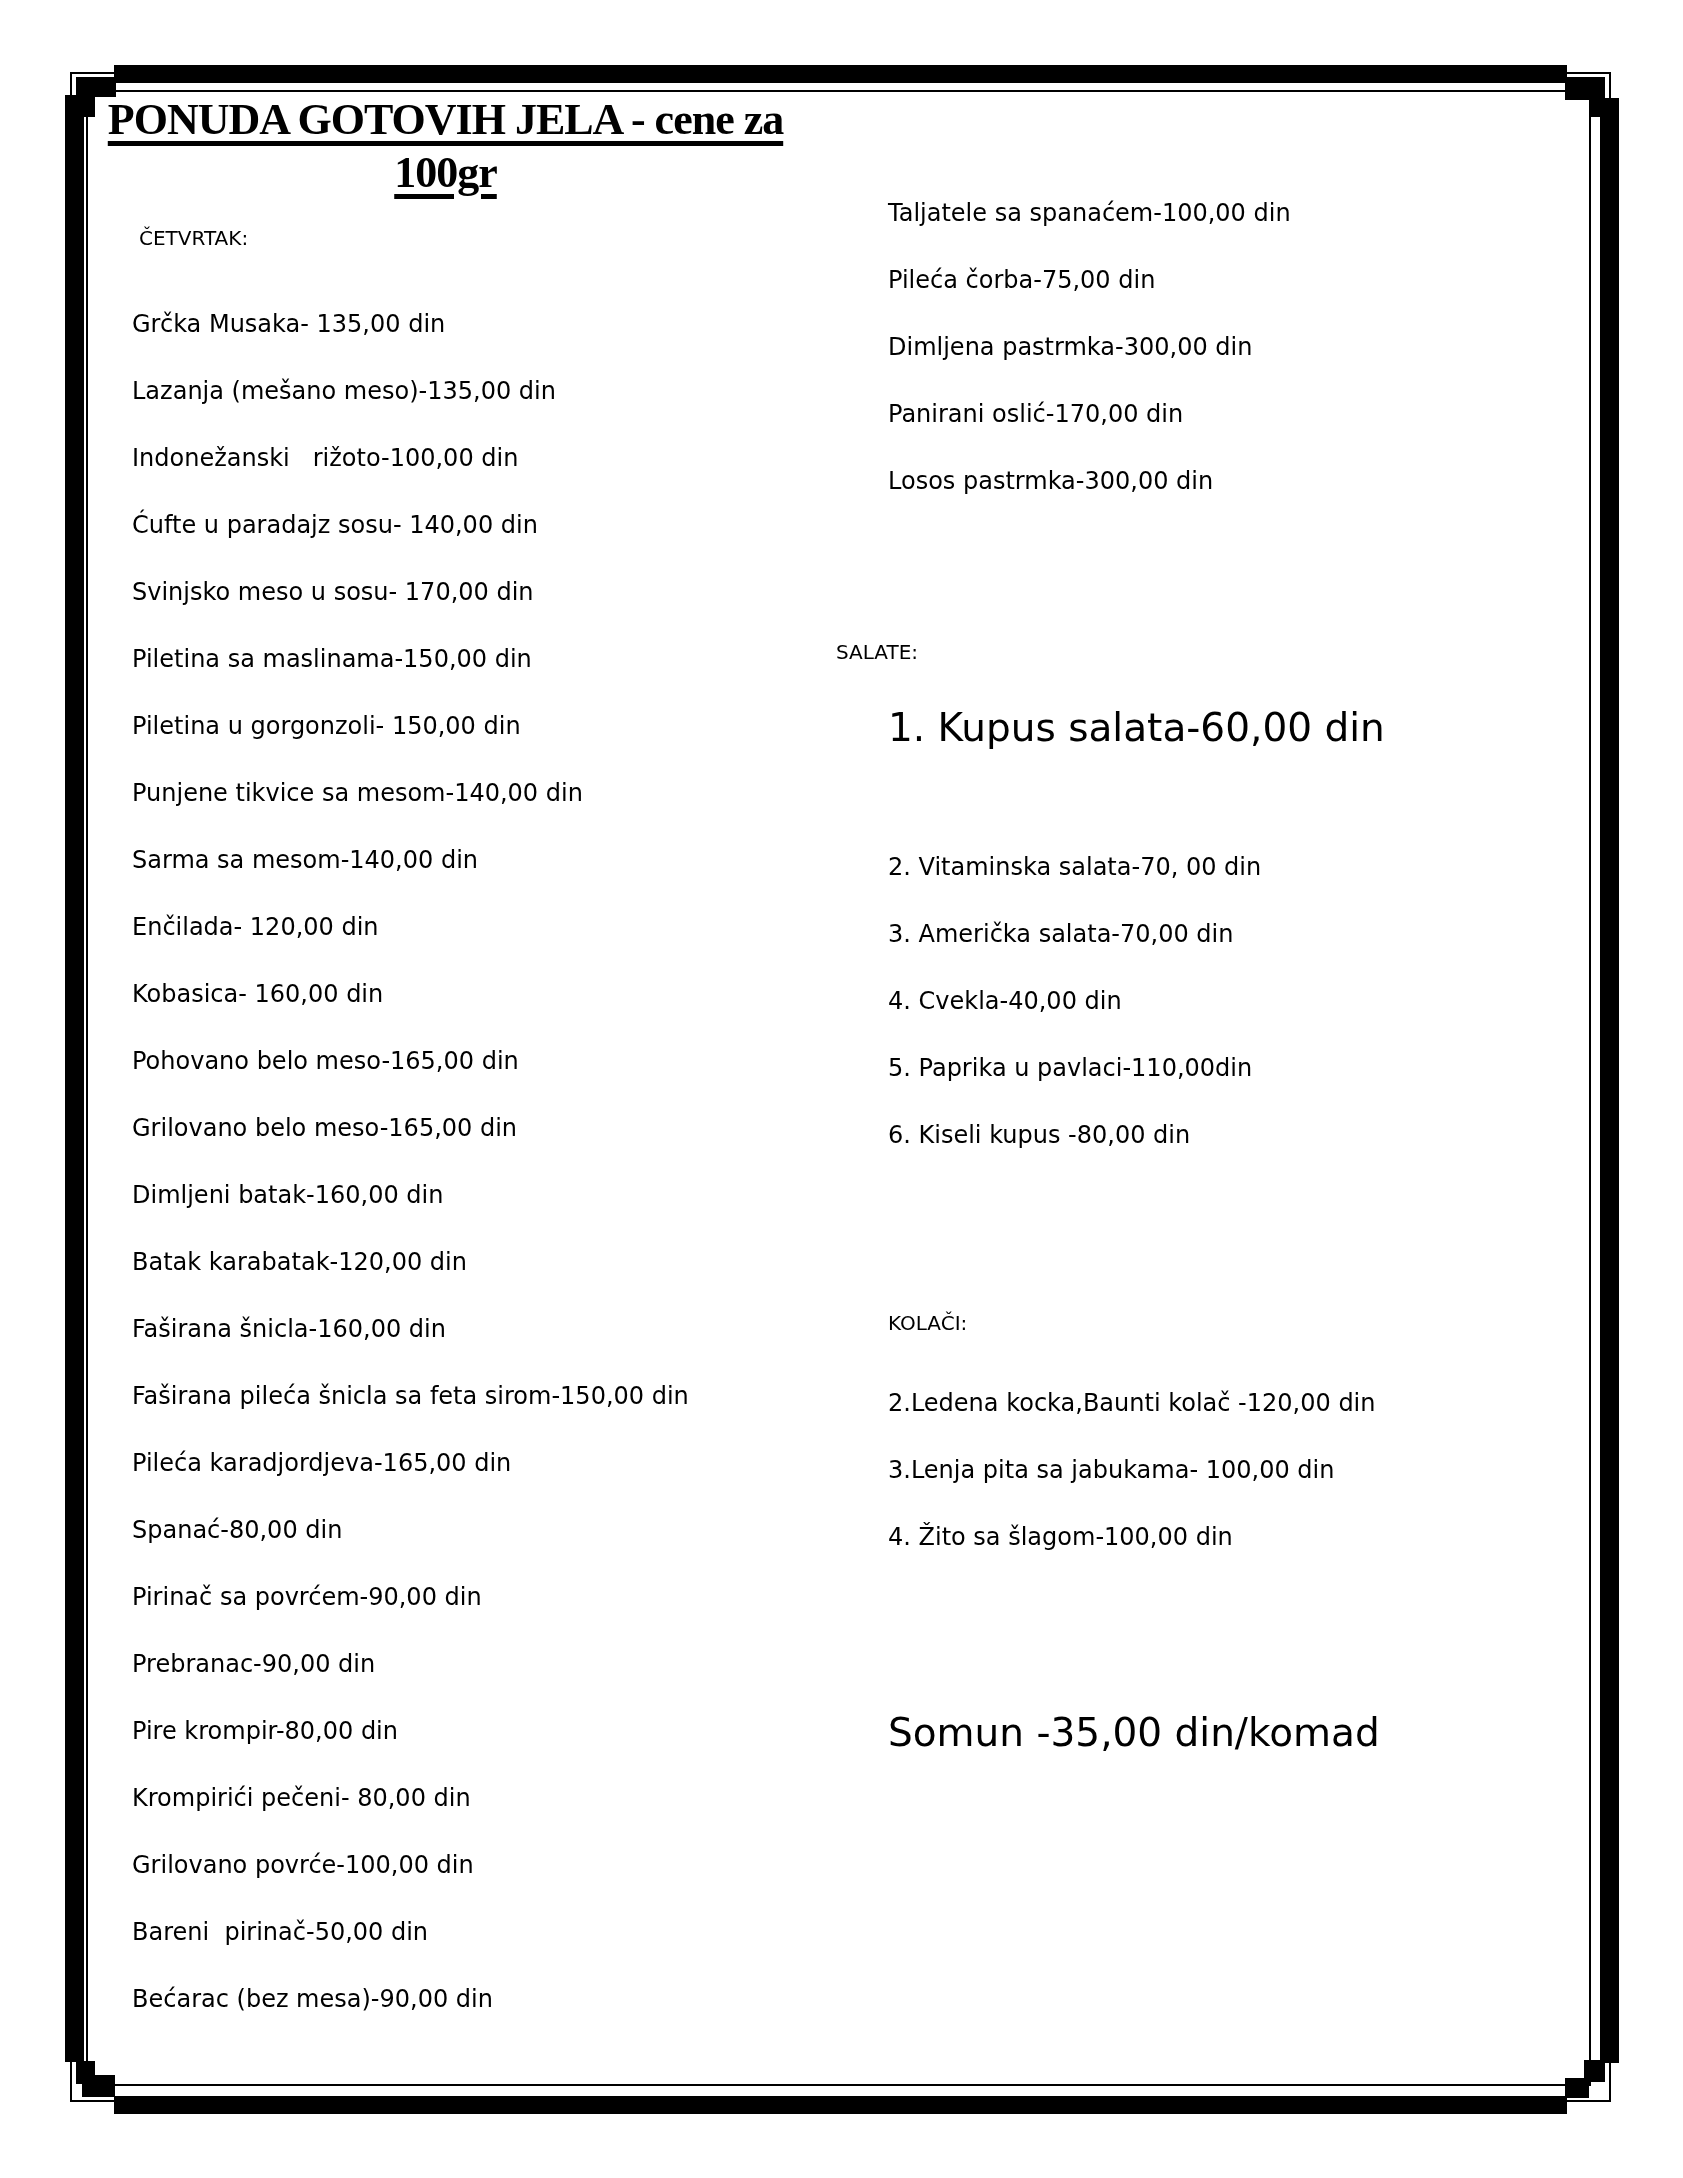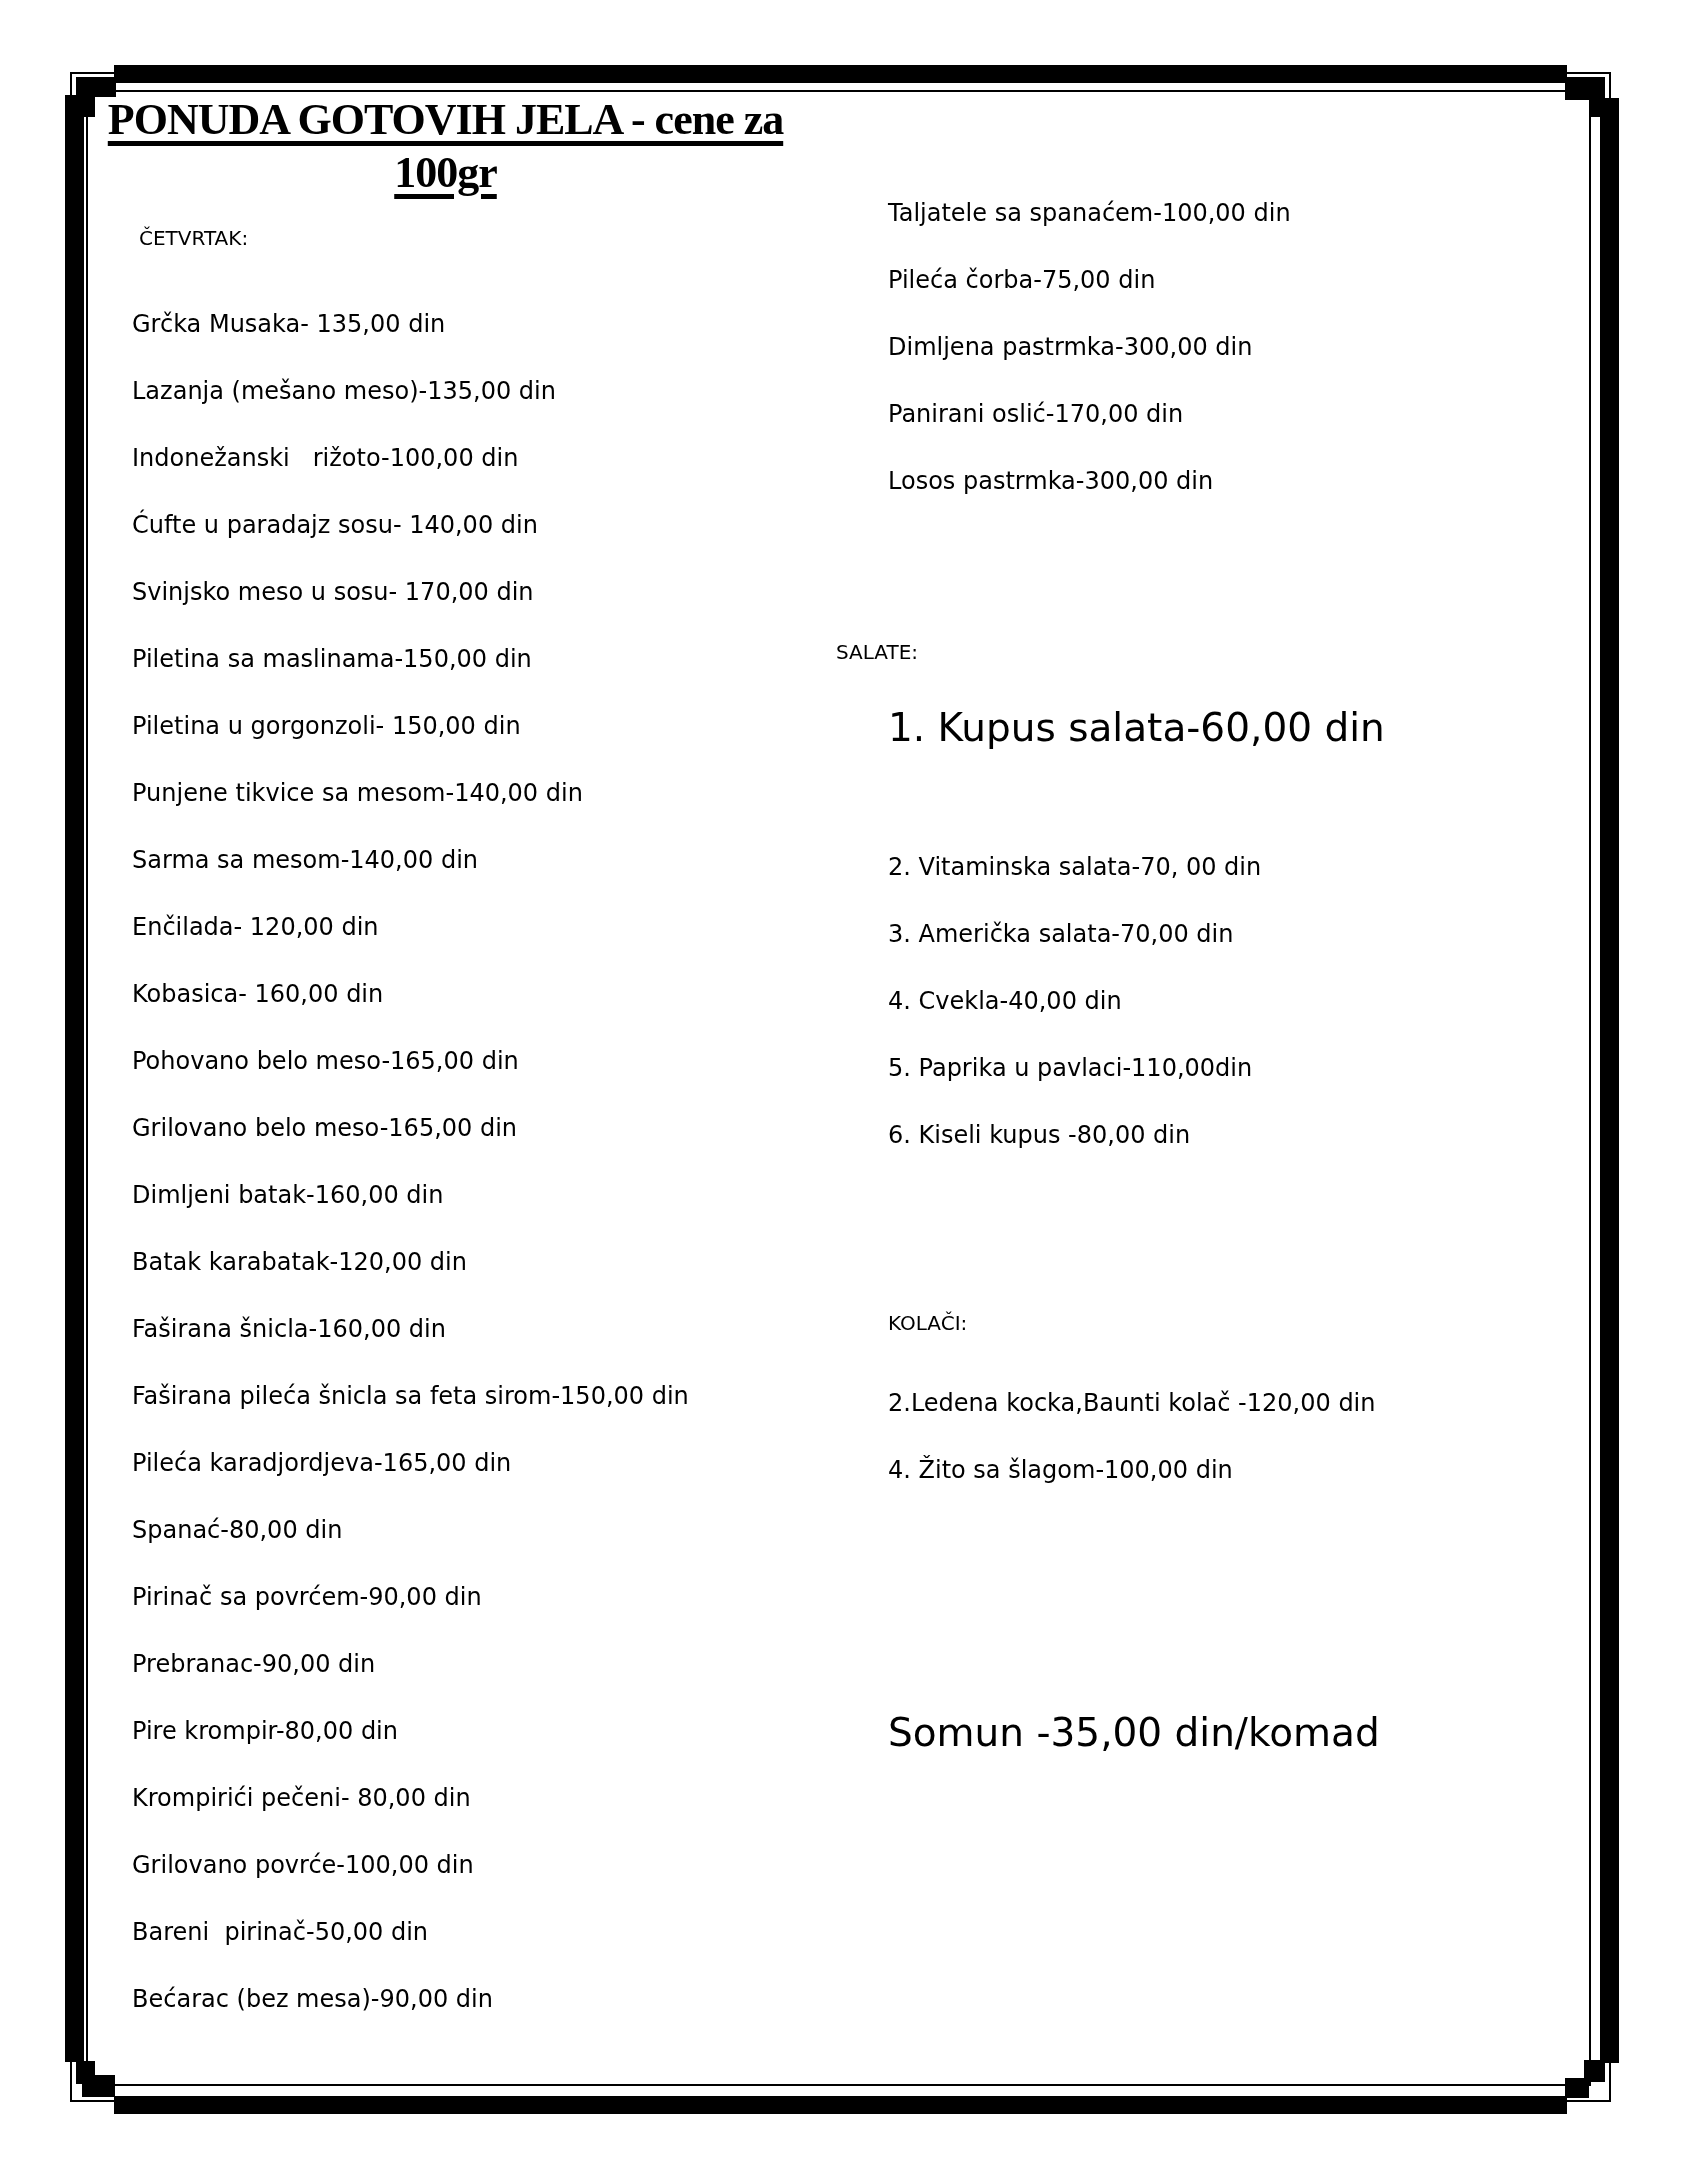--- a/index.html
+++ b/index.html
@@ -91,18 +91,18 @@
   <div class="menu-header" style="left:139px;top:226px;">ČETVRTAK:</div>
   <div class="col-block" style="left:132px;top:291px;"><div class="menu-line">Grčka Musaka- 135,00 din</div><div class="menu-line">Lazanja (mešano meso)-135,00 din</div><div class="menu-line">Indonežanski   rižoto-100,00 din</div><div class="menu-line">Ćufte u paradajz sosu- 140,00 din</div><div class="menu-line">Svinjsko meso u sosu- 170,00 din</div><div class="menu-line">Piletina sa maslinama-150,00 din</div><div class="menu-line">Piletina u gorgonzoli- 150,00 din</div><div class="menu-line">Punjene tikvice sa mesom-140,00 din</div><div class="menu-line">Sarma sa mesom-140,00 din</div><div class="menu-line">Enčilada- 120,00 din</div><div class="menu-line">Kobasica- 160,00 din</div><div class="menu-line">Pohovano belo meso-165,00 din</div><div class="menu-line">Grilovano belo meso-165,00 din</div><div class="menu-line">Dimljeni batak-160,00 din</div><div class="menu-line">Batak karabatak-120,00 din</div><div class="menu-line">Faširana šnicla-160,00 din</div><div class="menu-line">Faširana pileća šnicla sa feta sirom-150,00 din</div><div class="menu-line">Pileća karadjordjeva-165,00 din</div><div class="menu-line">Spanać-80,00 din</div><div class="menu-line">Pirinač sa povrćem-90,00 din</div><div class="menu-line">Prebranac-90,00 din</div><div class="menu-line">Pire krompir-80,00 din</div><div class="menu-line">Krompirići pečeni- 80,00 din</div><div class="menu-line">Grilovano povrće-100,00 din</div><div class="menu-line">Bareni  pirinač-50,00 din</div><div class="menu-line">Bećarac (bez mesa)-90,00 din</div></div>
 
   <div class="col-block" style="left:888px;top:180px;"><div class="menu-line">Taljatele sa spanaćem-100,00 din</div><div class="menu-line">Pileća čorba-75,00 din</div><div class="menu-line">Dimljena pastrmka-300,00 din</div><div class="menu-line">Panirani oslić-170,00 din</div><div class="menu-line">Losos pastrmka-300,00 din</div></div>
 
   <div class="menu-header" style="left:836px;top:640px;">SALATE:</div>
   <div class="single-line" style="left:888px;top:708px;">1. Kupus salata-60,00 din</div>
   <div class="col-block" style="left:888px;top:834px;"><div class="menu-line">2. Vitaminska salata-70, 00 din</div><div class="menu-line">3. Američka salata-70,00 din</div><div class="menu-line">4. Cvekla-40,00 din</div><div class="menu-line">5. Paprika u pavlaci-110,00din</div><div class="menu-line">6. Kiseli kupus -80,00 din</div></div>
 
   <div class="menu-header" style="left:888px;top:1311px;">KOLAČI:</div>
-  <div class="col-block" style="left:888px;top:1370px;"><div class="menu-line">2.Ledena kocka,Baunti kolač -120,00 din</div><div class="menu-line">4. Žito sa šlagom-100,00 din</div></div>
+  <div class="col-block" style="left:888px;top:1370px;"><div class="menu-line">2.Ledena kocka,Baunti kolač -120,00 din</div><div class="menu-line">3.Lenja pita sa jabukama- 100,00 din</div><div class="menu-line">4. Žito sa šlagom-100,00 din</div></div>
 
   <div class="single-line" style="left:888px;top:1713px;">Somun -35,00 din/komad</div>
 
 </div>
 
 
 </body></html>

